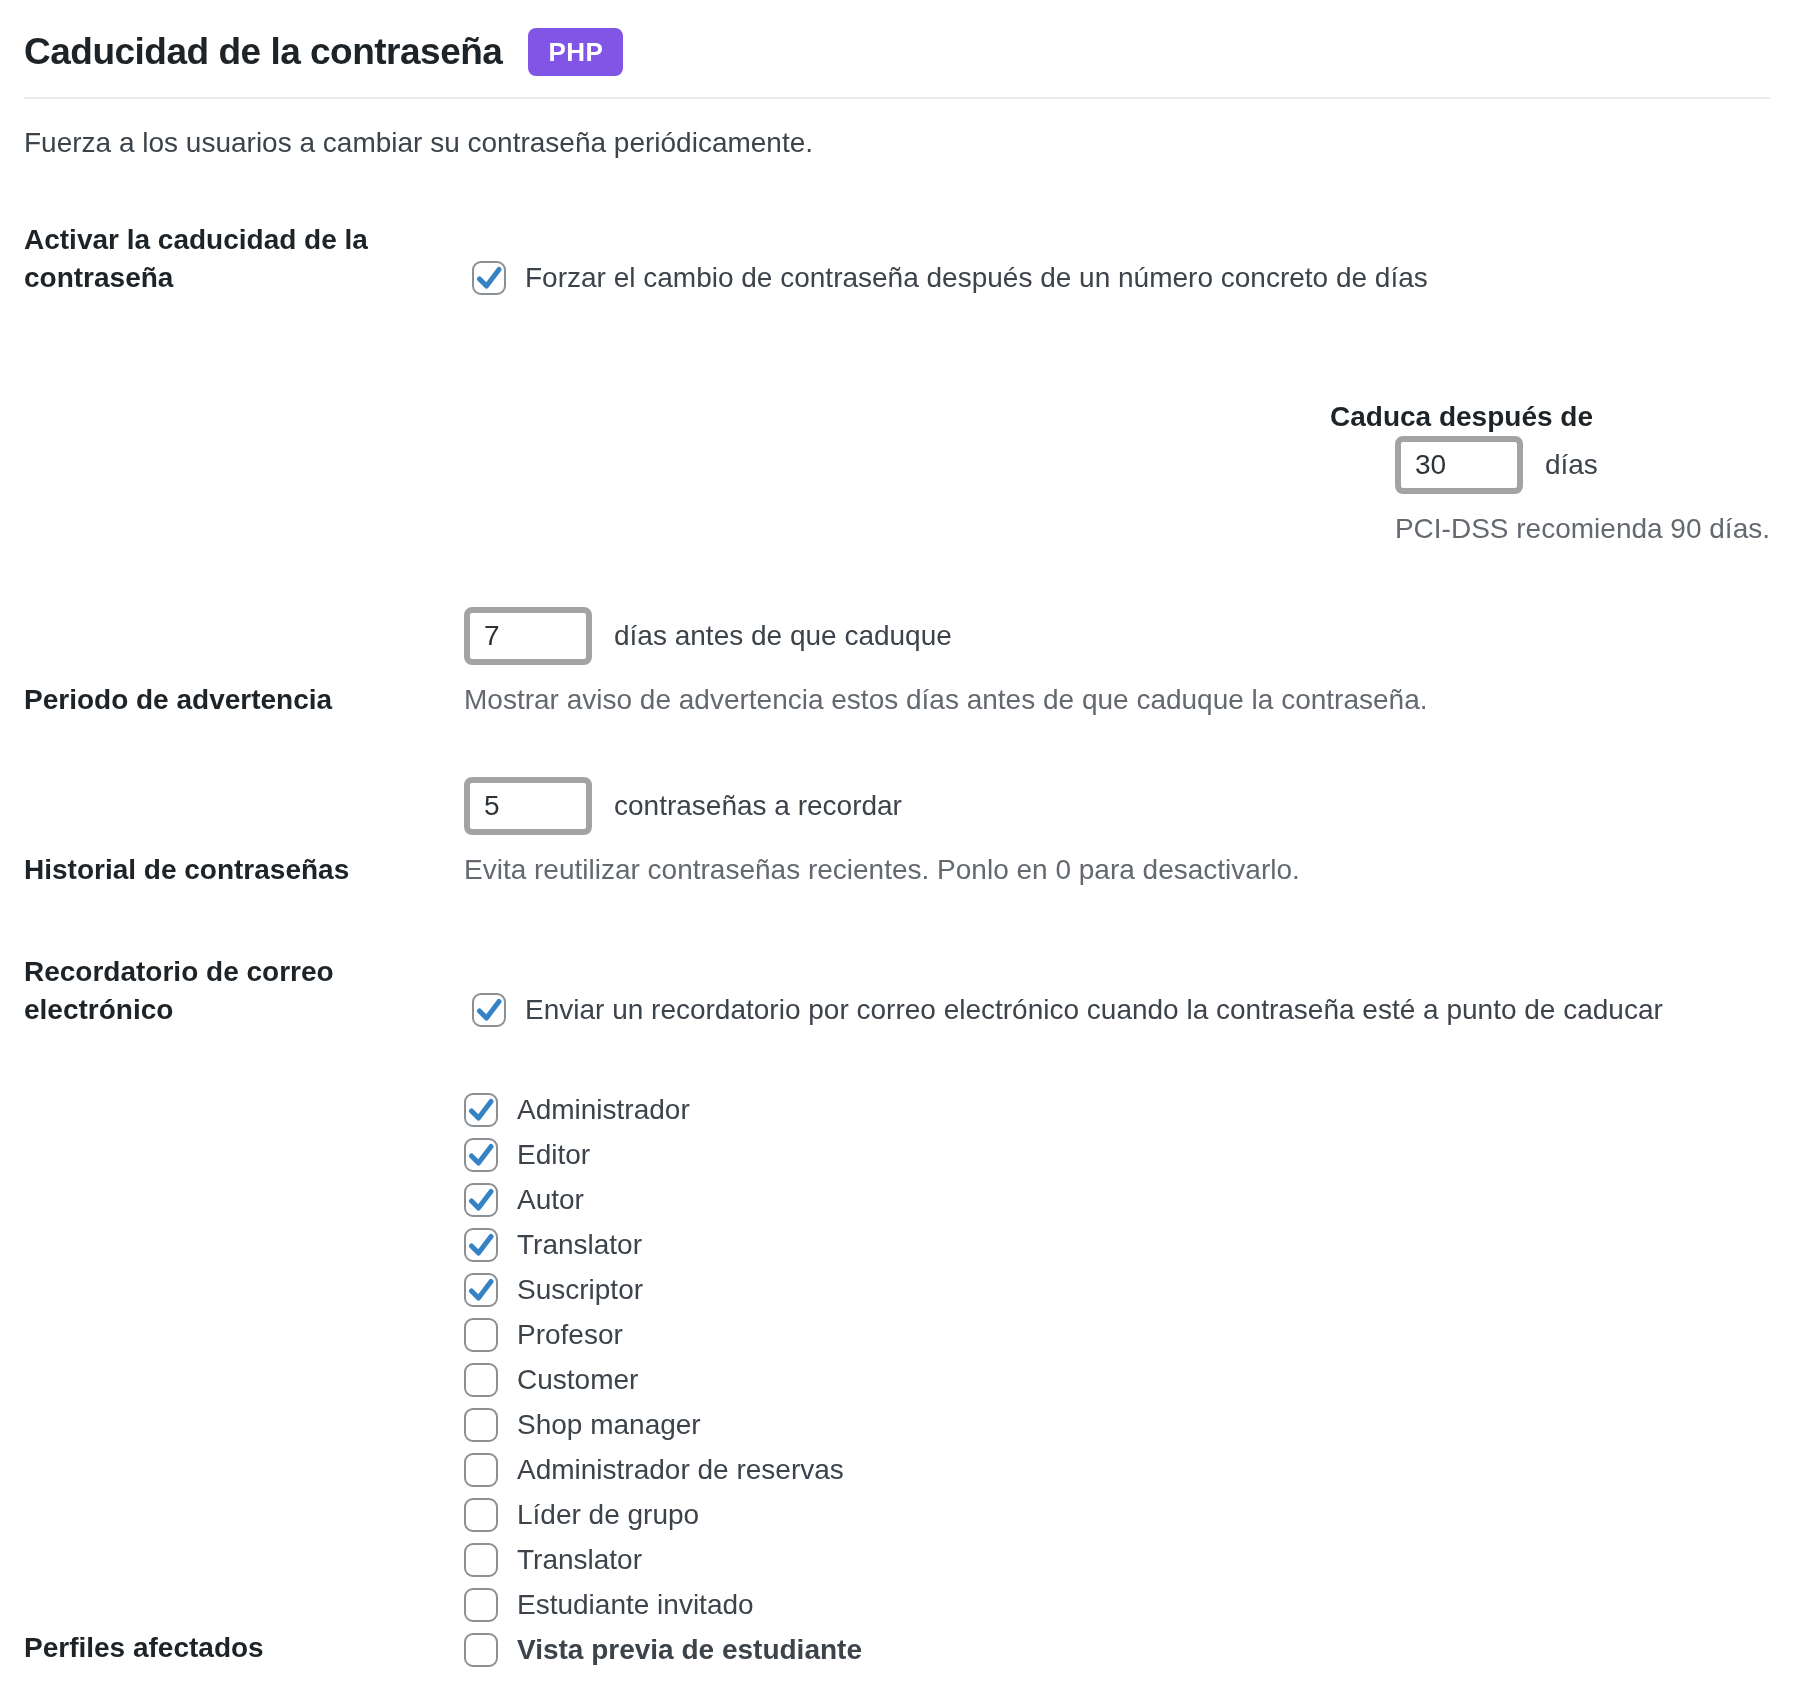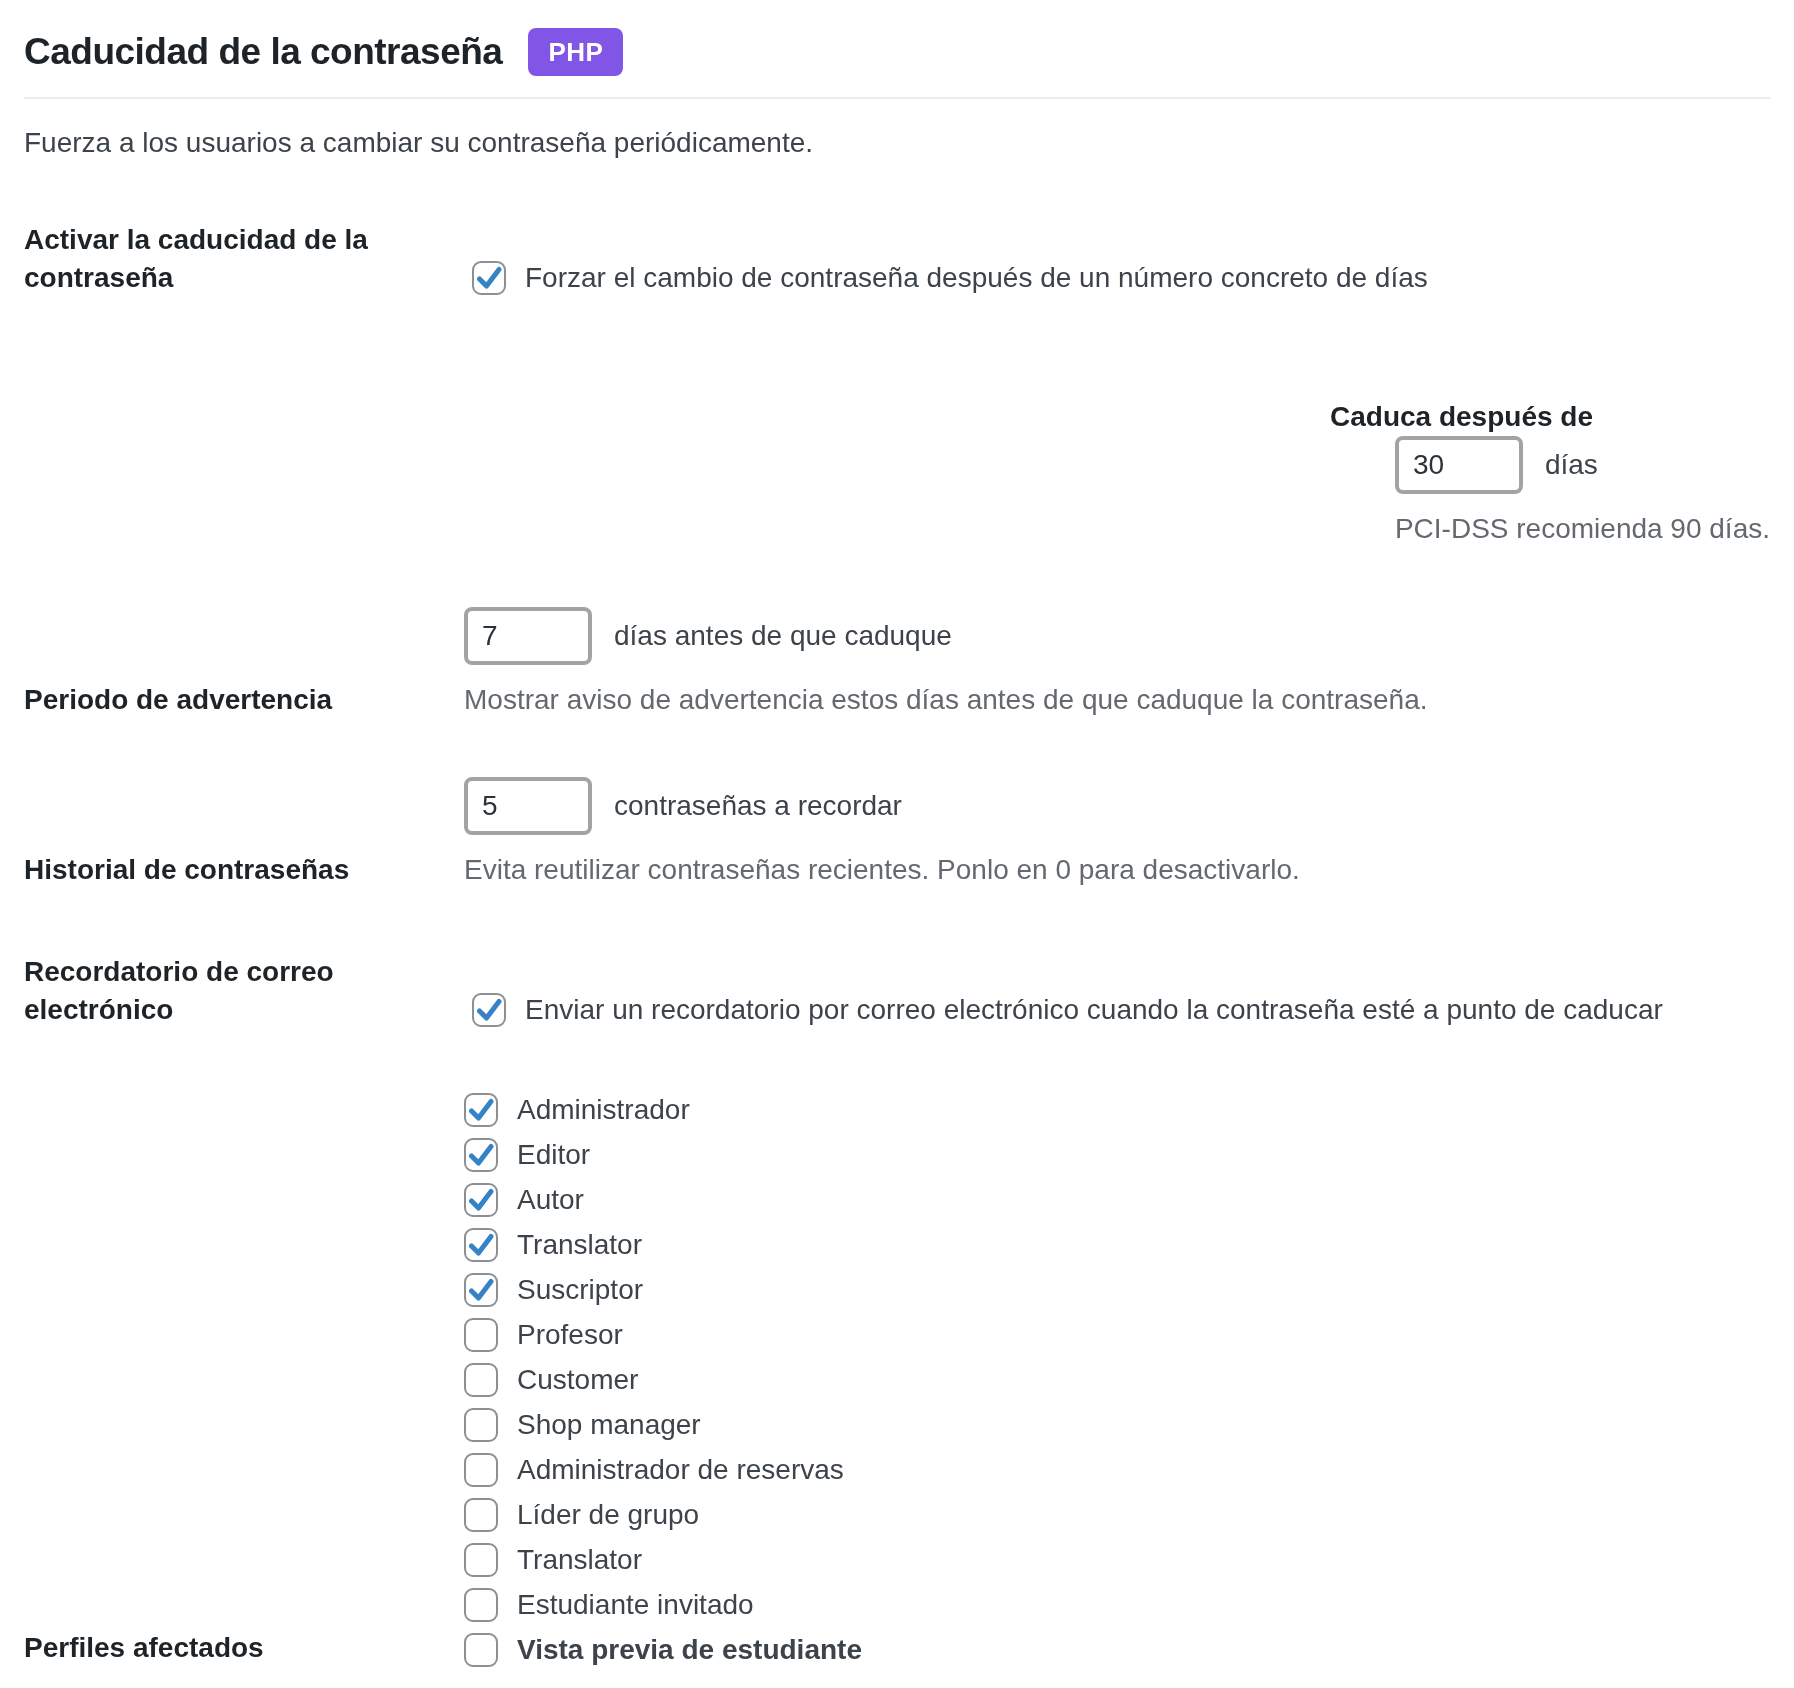--- a/index.html
+++ b/index.html
@@ -41,21 +41,21 @@
   .row-expire   { margin-top:91px;flex-direction:column; }
   .row-warning  { margin-top:59px; }
   .row-history  { margin-top:58px; }
   .row-reminder { margin-top:64px; }
   .row-roles    { margin-top:64px; }
 
   
   .input-line { display:flex; align-items:center; }
   input.num {
     width:128px; height:58px;
-    border:4px solid #a3a3a3; border-radius:8px;
+    border:6px solid #a3a3a3; border-radius:8px;
     font:inherit; font-size:28px; color:#2c3338;
     padding:0 14px; background:#fff; outline:none;
   }
   .suffix { font-size:28px; color:#3c434a; margin-left:22px; }
   .help   { font-size:28px; color:#646970; margin-top:16px; line-height:38px; }
 
   
   .cb-line { display:flex; align-items:center;padding-left:8px; }
   .row-enable   .cb-line { margin-top:40px; }
   .row-reminder .cb-line { margin-top:20px; }

